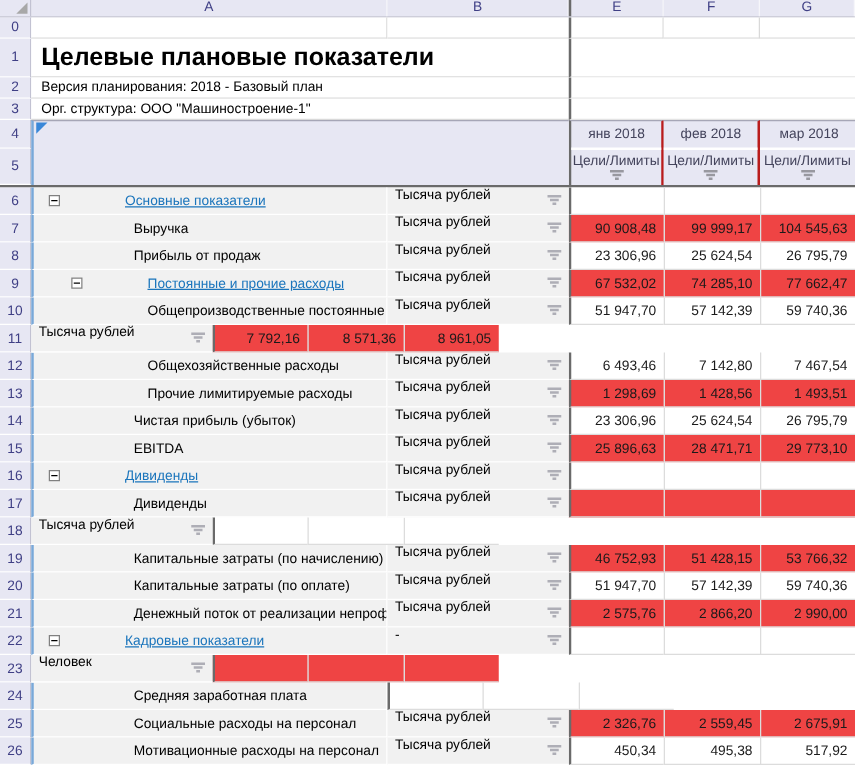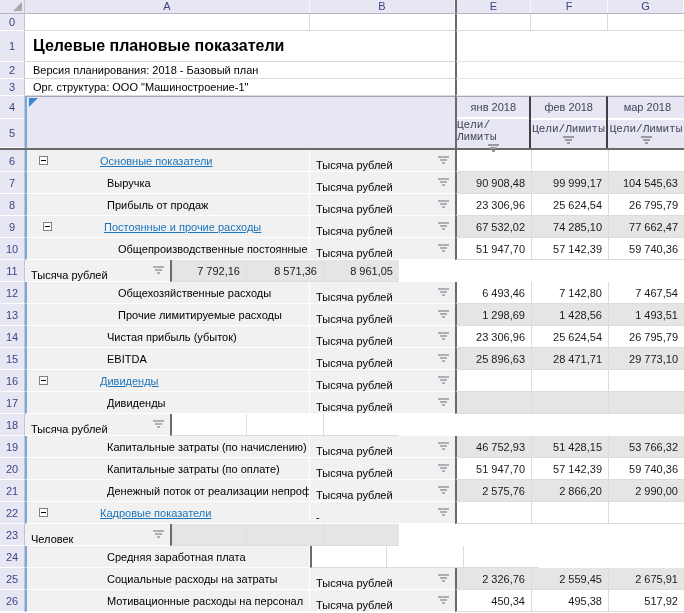--- a/index.html
+++ b/index.html
@@ -29,62 +29,62 @@
 
   
   .r0{height:17px;}
   .r1{height:31px;}
   .r2,.r3{height:17px;}
   .cell{background:#fff;}
   .b-lt{border-bottom:1px solid #d9d9d9;}
   .r-lt{border-right:1px solid #d9d9d9;}
   .dl{border-left:2px solid #6a6a6a;}
   .titleCell{display:flex;align-items:center;padding-left:8px;border-bottom:1px solid #d9d9d9;background:#fff;}
-  .titleCell span{font-size:16px;font-weight:bold;letter-spacing:0;white-space:nowrap;}
+  .titleCell span{font-size:20px;font-weight:bold;letter-spacing:0;white-space:nowrap;}
   .infoCell{display:flex;align-items:center;padding-left:8px;border-bottom:1px solid #d9d9d9;background:#fff;white-space:nowrap;}
   .rR{background:#fff;border-bottom:1px solid #e4e4e4;}
 
   
   .hdrblock{height:54px;border-bottom:2px solid #6a6a6a;}
   .gutcol{flex:0 0 25px;display:flex;flex-direction:column;}
   .gutcol .gut{width:25px;}
   .g4{height:23px;}
   .g5{height:29px;}
   .hdrL{background:#e7e7f3;border-left:2px solid #79a8d9;border-top:1px solid #a6a6b6;position:relative;}
   .marker{position:absolute;left:2px;top:1px;width:0;height:0;border-top:9px solid #3a87d8;border-right:9px solid transparent;}
   .hdrcol{display:flex;flex-direction:column;background:#e7e7f3;border-top:1px solid #a6a6b6;}
-  .hdrcol.sepR{border-right:2px solid #404040;}
+  .hdrcol.sepR{border-right:2px solid #b91c1c;}
   .mcell{height:23px;border-bottom:2px solid #ffffff;display:flex;align-items:center;justify-content:flex-end;padding-right:13px;color:#44445c;}
-  .mecell{height:29px;display:flex;flex-direction:column;align-items:center;justify-content:center;color:#44445c;font-family:Liberation Mono, monospace;}
+  .mecell{height:29px;display:flex;flex-direction:column;align-items:center;justify-content:center;color:#44445c;}
   .mecell .t{line-height:12px;}
 
   
   .funnel{display:block;width:11px;height:8px;border-top:2px solid #98989f;position:relative;margin-top:1px;}
   .funnel::before{content:"";position:absolute;left:2px;right:2px;top:1px;height:2px;background:#98989f;}
   .funnel::after{content:"";position:absolute;left:4px;right:4px;top:4px;height:2px;background:#98989f;}
 
   
   .drow{height:22px;}
   .acell{background:#f1f1f1;border-left:2px solid #79a8d9;border-right:1px solid #ffffff;border-bottom:1px solid #ffffff;display:flex;align-items:center;white-space:nowrap;overflow:hidden;}
   .acell.ind0{padding-left:12px;}
-  .acell.ind1{padding-left:16px;}
+  .acell.ind1{padding-left:30px;}
   .acell.ind2{padding-left:33px;}
   .acell.plain.ind1{padding-left:32px;}
   .acell.plain.ind2{padding-left:43px;}
   .exp{flex:0 0 9px;width:9px;height:9px;border:1px solid #808080;background:#fff;margin-right:4px;position:relative;}
   .exp::after{content:"";position:absolute;left:1px;right:1px;top:3px;height:1px;background:#000;}
   .lbl{color:#000;margin-left:48px;}
   .lbl.link{color:#1b75bc;text-decoration:underline;}
-  .bcell{background:#f1f1f1;border-bottom:1px solid #ffffff;position:relative;display:flex;align-items:flex-end;padding-left:6px;padding-right:18px;white-space:nowrap;overflow:hidden;}
+  .bcell{background:#f1f1f1;border-bottom:1px solid #ffffff;position:relative;display:flex;align-items:flex-start;padding-left:6px;padding-right:18px;white-space:nowrap;overflow:hidden;}
   .bcell .funnel{position:absolute;right:6px;top:50%;margin-top:-5px;border-top-color:#aeaeb6;}
   .bcell .funnel::before,.bcell .funnel::after{background:#aeaeb6;}
   .vcell{background:#fff;border-bottom:1px solid #dcdcdc;display:flex;align-items:center;justify-content:flex-end;padding-right:6px;color:#1a1a1a;white-space:nowrap;}
   .vcell.vE{border-left:2px solid #6a6a6a;}
   .vcell.vF,.vcell.vG{border-left:1px solid #dcdcdc;}
-  .vcell.stripe{background:#e5e5e5;}
+  .vcell.stripe{background:#ef4444;}
   .filler{height:1px;background:#fff;}
 </style>
 </head>
 <body>
 
 <div class="grid">
 
   <div class="row colhdr">
     <div class="corner wGut">
         <span class="tri"></span>
@@ -427,21 +427,21 @@
     </div>
     <div class="cell wE vcell vE"></div>
     <div class="cell wF vcell vF"></div>
     <div class="cell wG vcell vG"></div>
   </div>
 
   <div class="row drow">
     <div class="gut wGut">25</div>
     <div class="cell wA acell ind1 plain">
 
-      <span class="lbl">Социальные расходы на затраты</span>
+      <span class="lbl">Социальные расходы на персонал</span>
     </div>
     <div class="cell wB bcell">
       <span class="ut">Тысяча рублей</span>
       <span class="funnel"></span>
     </div>
     <div class="cell wE vcell vE stripe">2 326,76</div>
     <div class="cell wF vcell vF stripe">2 559,45</div>
     <div class="cell wG vcell vG stripe">2 675,91</div>
   </div>
 

